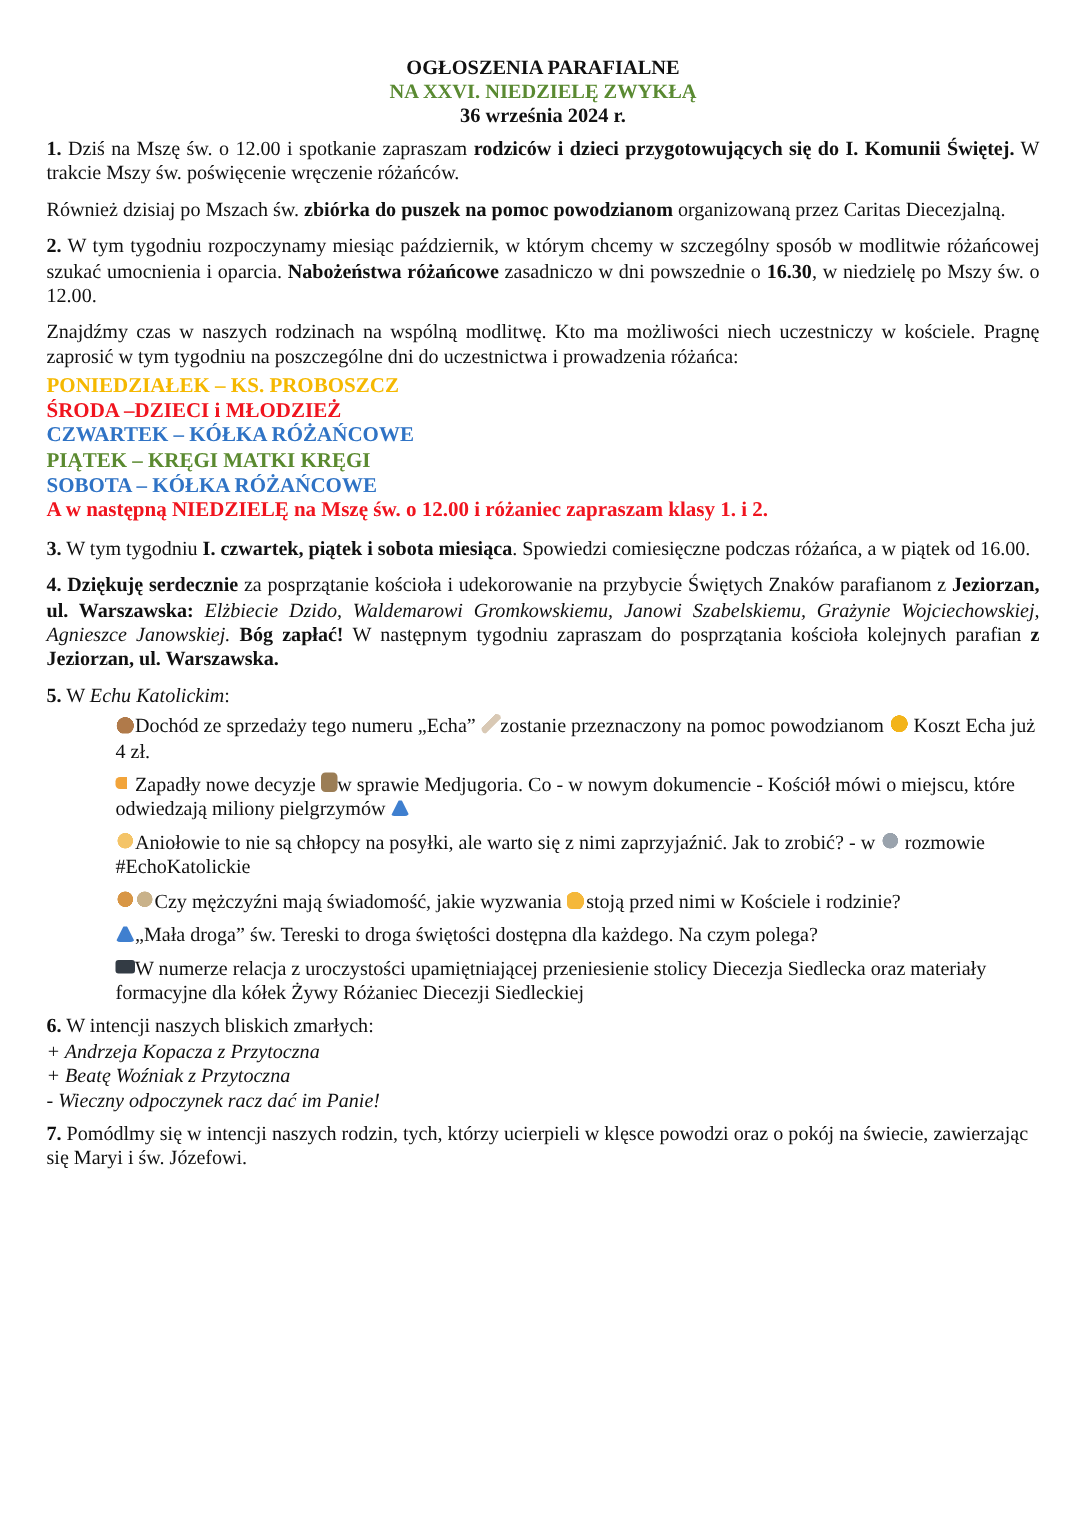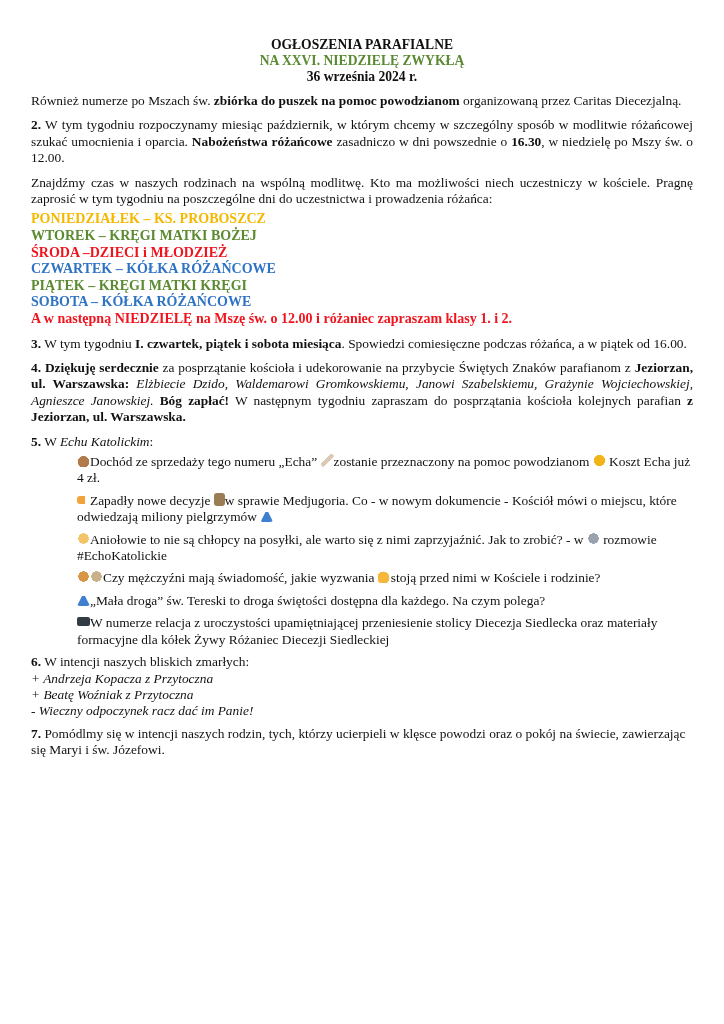--- a/index.html
+++ b/index.html
@@ -47,32 +47,34 @@
 <body>
 
 <div class="page">
 
   <div class="hdr">
     <div class="t1">OGŁOSZENIA PARAFIALNE</div>
     <div class="t2">NA XXVI. NIEDZIELĘ ZWYKŁĄ</div>
     <div class="t3">36 września 2024 r.</div>
   </div>
 
+  <p class="gap-sm">
+    <b>1.</b><span> Dziś na Mszę św. o 12.00 i spotkanie zapraszam </span><b>rodziców i dzieci przygotowujących się do I. Komunii Świętej.</b><span> W trakcie Mszy św. poświęcenie wręczenie różańców.</span>
+  </p>
   <p class="gap">
-    <span>Również numerze po Mszach św. </span><b>zbiórka do puszek na pomoc powodzianom</b><span> organizowaną przez Caritas Diecezjalną.</span>
+    <span>Również dzisiaj po Mszach św. </span><b>zbiórka do puszek na pomoc powodzianom</b><span> organizowaną przez Caritas Diecezjalną.</span>
   </p>
 
   <p class="gap">
     <b>2.</b><span> W tym tygodniu rozpoczynamy miesiąc październik, w którym chcemy w szczególny sposób w modlitwie różańcowej szukać umocnienia i oparcia. </span><b>Nabożeństwa różańcowe</b><span> zasadniczo w dni powszednie o </span><b>16.30</b><span>, w niedzielę po Mszy św. o 12.00.</span>
   </p>
   <p class="gap">Znajdźmy czas w naszych rodzinach na wspólną modlitwę. Kto ma możliwości niech uczestniczy w kościele. Pragnę zaprosić w tym tygodniu na poszczególne dni do uczestnictwa i prowadzenia różańca:</p>
 
   <div class="days">
     <div class="c-yellow">PONIEDZIAŁEK – KS. PROBOSZCZ</div>
-    <div class="c-green">WTOREK – KRĘGI MATKI BOŻEJ</div>
     <div class="c-red">ŚRODA –DZIECI i MŁODZIEŻ</div>
     <div class="c-blue">CZWARTEK – KÓŁKA RÓŻAŃCOWE</div>
     <div class="c-green">PIĄTEK – KRĘGI MATKI KRĘGI</div>
     <div class="c-blue">SOBOTA – KÓŁKA RÓŻAŃCOWE</div>
     <div class="c-red">A w następną NIEDZIELĘ na Mszę św. o 12.00 i różaniec zapraszam klasy 1. i 2.</div>
   </div>
 
   <p class="gap">
     <b>3.</b><span> W tym tygodniu </span><b>I. czwartek, piątek i sobota miesiąca</b><span>. Spowiedzi comiesięczne podczas różańca, a w piątek od 16.00.</span>
   </p>

